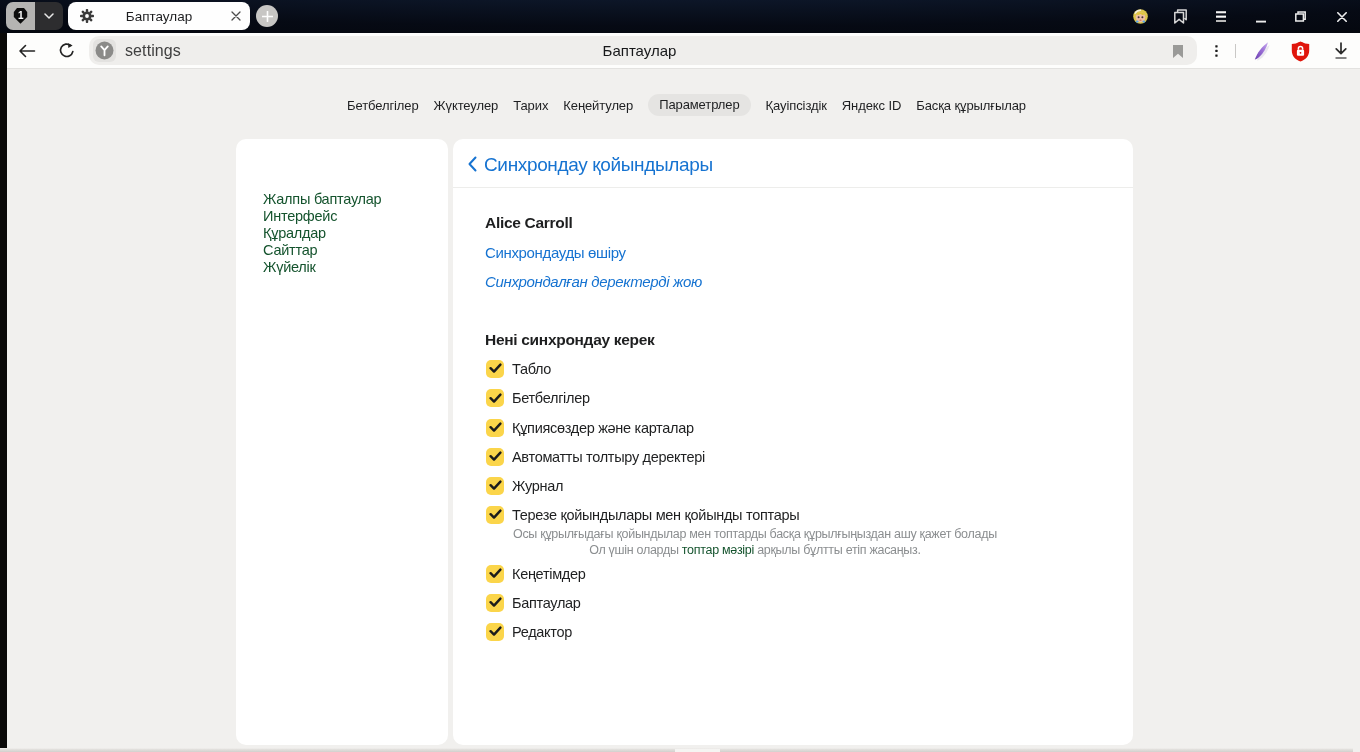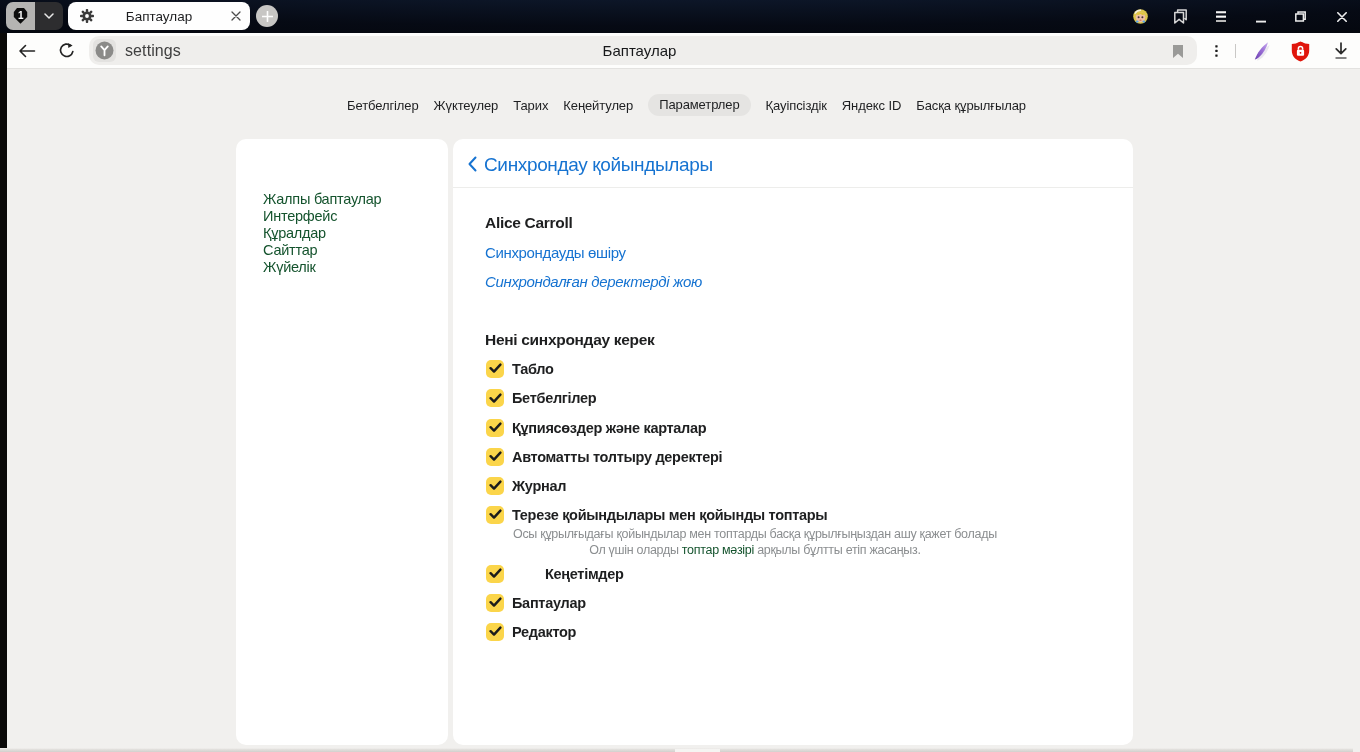--- a/index.html
+++ b/index.html
@@ -39,21 +39,21 @@
 #leftcard { position:absolute; left:229px; top:69px; width:212px; height:606px; background:#fff; border-radius:10px; }
 #search { position:absolute; left:15px; top:10px; width:182px; height:31px; background:#ececea; border-radius:9px; line-height:31px; padding-left:12px; font-size:14px; color:#9c9fa2; }
 #sidelist { position:absolute; left:27px; top:52px; font-size:14.5px; letter-spacing:-0.25px; color:#14532d; line-height:17px; }
 
 #maincard { position:absolute; left:446px; top:69px; width:680px; height:606px; background:#fff; border-radius:10px; }
 #cardhead { position:absolute; left:0; top:0; width:680px; height:49px; border-bottom:1px solid #ededeb; }
 #cardhead h1 { position:absolute; left:31px; top:0; height:49px; line-height:51px; font-size:19px; letter-spacing:-0.35px; font-weight:400; color:#1673d1; }
 #cardhead svg { position:absolute; left:15px; top:17px; }
 .bold16 { position:absolute; left:32px; font-size:15.5px; letter-spacing:-0.3px; font-weight:bold; color:#1e1f20; }
 .link16 { position:absolute; left:32px; font-size:15px; letter-spacing:-0.35px; color:#1673d1; }
-.cbrow { position:absolute; left:33px; height:20px; display:flex; align-items:center;font-weight:bold; }
+.cbrow { position:absolute; left:33px; height:20px; display:flex; align-items:center; }
 .cb { width:18px; height:18px; background:#fbd54a; border-radius:5px; display:flex; align-items:center; justify-content:center; }
 .cbrow span { margin-left:8px; font-size:14.5px; letter-spacing:-0.3px; color:#1e1f20; }
 #subtext { position:absolute; left:60px; top:387px; font-size:12.5px; letter-spacing:-0.3px; color:#8b8e90; line-height:16px;text-align:center; }
 #subtext a { color:#14532d; text-decoration:none; }
 </style>
 </head>
 <body>
 
 <div class="abs" id="sidestrip"></div>
 
@@ -276,21 +276,21 @@
         <span>Журнал</span>
       </div>
     <div class="cbrow" style="top:365.8px;">
         <div class="cb">
           <svg width="13" height="11" viewBox="0 0 13 11">
             <path d="M1.6 5.2 L5 8.6 L11.4 1.6" fill="none" stroke="#1c1c1c" stroke-width="2.4" stroke-linecap="round" stroke-linejoin="round"></path>
           </svg>
         </div>
         <span>Терезе қойындылары мен қойынды топтары</span>
       </div>
-    <div class="cbrow" style="top:424.5px;gap:33px;">
+    <div class="cbrow" style="top:424.5px;">
         <div class="cb">
           <svg width="13" height="11" viewBox="0 0 13 11">
             <path d="M1.6 5.2 L5 8.6 L11.4 1.6" fill="none" stroke="#1c1c1c" stroke-width="2.4" stroke-linecap="round" stroke-linejoin="round"></path>
           </svg>
         </div>
         <span>Кеңетімдер</span>
       </div>
     <div class="cbrow" style="top:453.5px;">
         <div class="cb">
           <svg width="13" height="11" viewBox="0 0 13 11">

